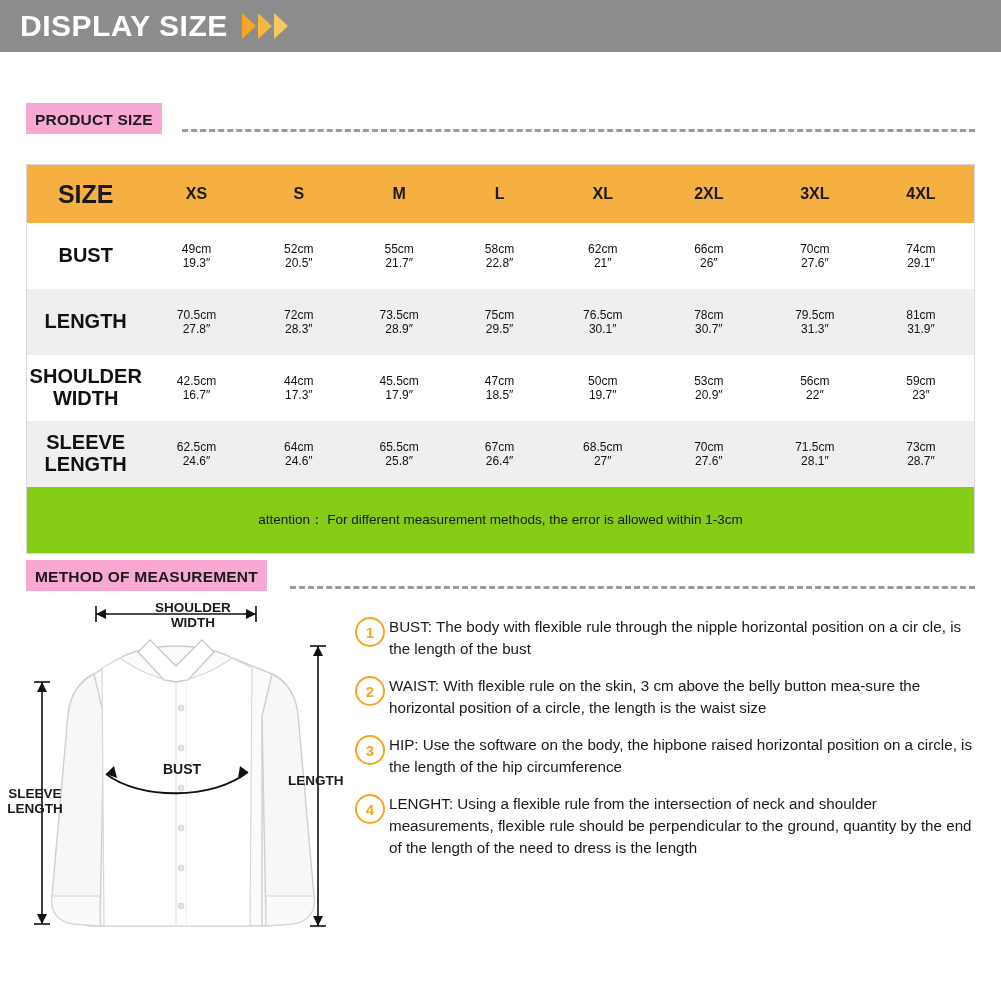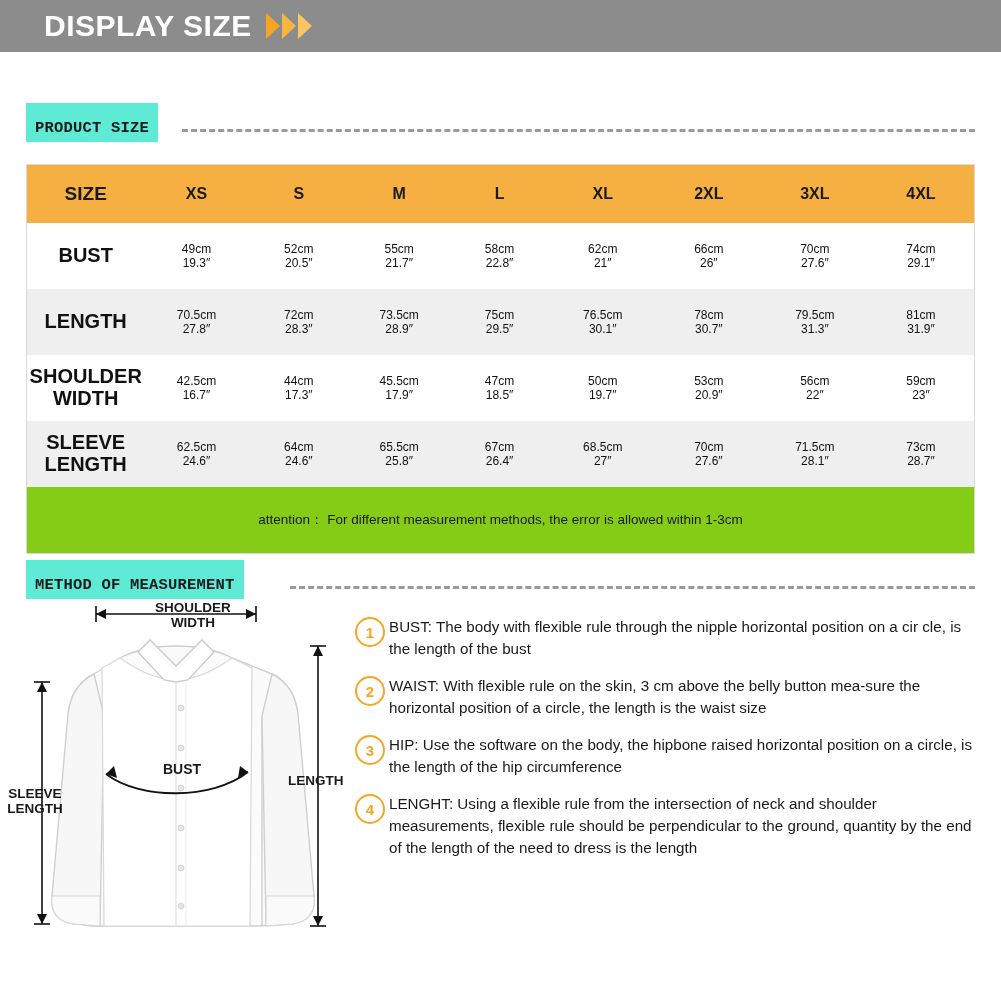--- a/index.html
+++ b/index.html
@@ -19,21 +19,21 @@
   .header-bar {
     position: absolute;
     left: 0; top: 0;
     width: 1001px;
     height: 52px;
     background: #8c8c8c;
     display: flex;
     align-items: center;
   }
   .header-title {
-    margin-left: 44px;
+    margin-left: 20px;
     color: #ffffff;
     font-size: 30px;
     font-weight: bold;
     letter-spacing: 0.5px;
     white-space: nowrap;
   }
   .header-arrows {
     margin-left: 14px;
     display: flex;
     align-items: center;
@@ -44,28 +44,27 @@
     border-top: 13px solid transparent;
     border-bottom: 13px solid transparent;
     border-left: 14px solid #f5a623;
   }
   .arrow.a2 { border-left-color: #f7b63f; }
   .arrow.a3 { border-left-color: #f9c663; }
 
   
   .section-label {
     position: absolute;
-    background: #5eead4;
+    background: #f9a8d4;
     color: #1a1a1a;
     font-size: 15.5px;
     font-weight: bold;
-    padding: 16px 9px 5px 9px;
+    padding: 8px 9px 5px 9px;
     letter-spacing: 0.2px;
     white-space: nowrap;
-    font-family: Liberation Mono, monospace;
   }
   #product-size-label { left: 26px; top: 103px; }
   #method-label { left: 26px; top: 560px; text-align: center; }
 
   .dash-rule {
     position: absolute;
     height: 0;
     border-top: 3px dashed #9a9a9a;
   }
   #rule-1 { left: 182px; top: 129px; width: 793px; }
@@ -90,21 +89,21 @@
     vertical-align: middle;
     padding: 0;
   }
   thead th {
     background: #f5b041;
     color: #1a1a1a;
     font-size: 16px;
     font-weight: bold;
     height: 58px;
   }
-  thead th.first-col { font-size: 19px; margin-left: 40px; }
+  thead th.first-col { font-size: 25px; margin-left: 40px; }
   tbody tr { height: 66px; }
   tbody tr.alt { background: #efefef; }
   tbody td.row-head {
     font-size: 20px;
     font-weight: bold;
     color: #111;
     line-height: 1.08;
   }
   tbody td.cell {
     font-size: 12px;

